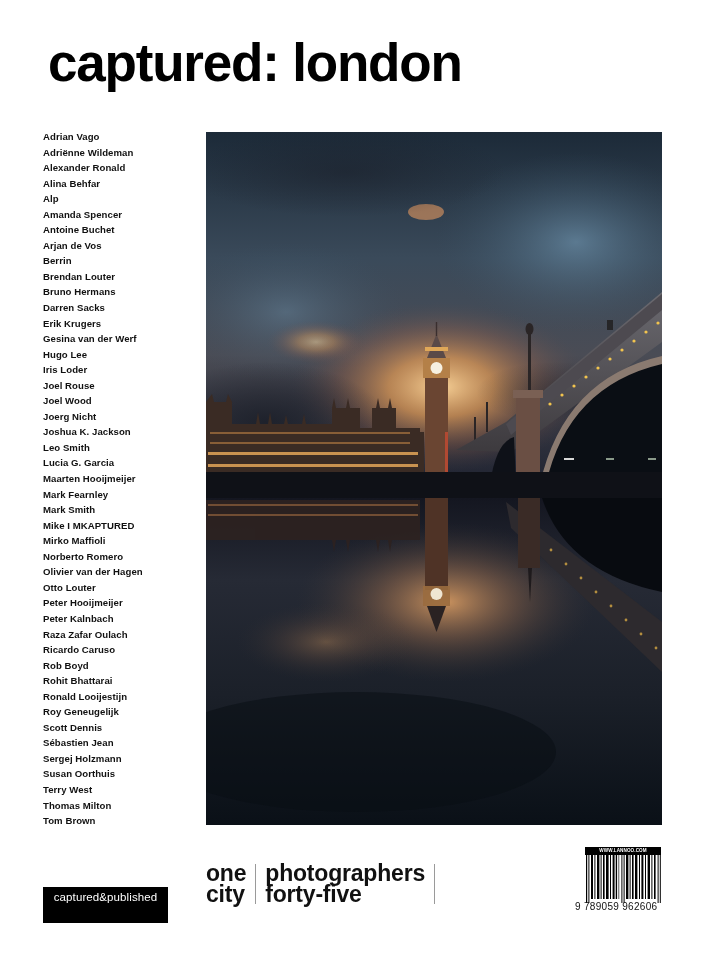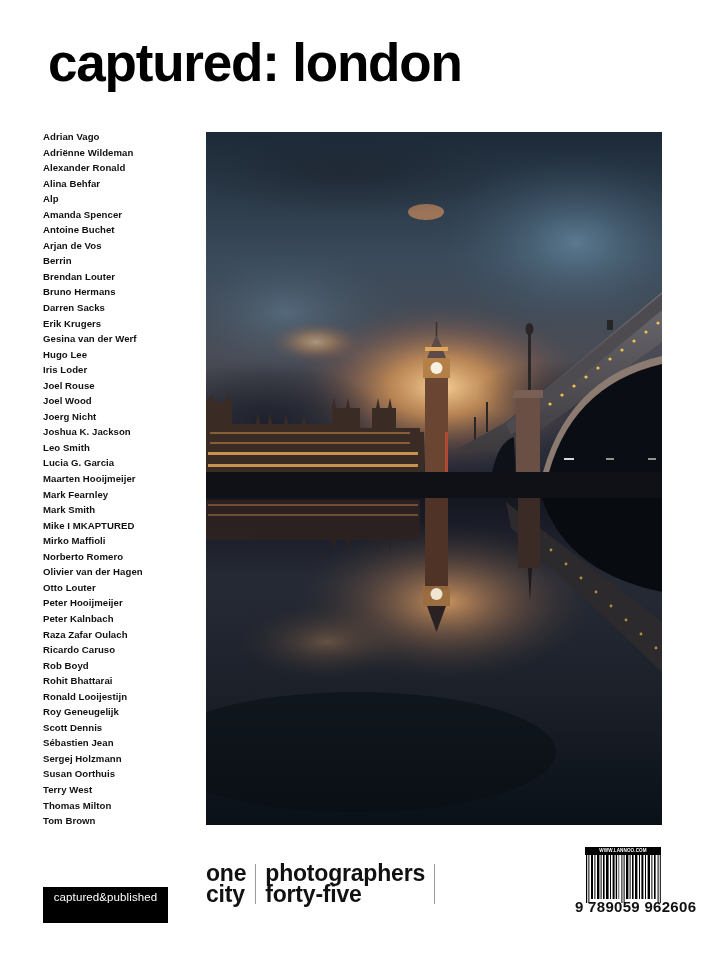--- a/index.html
+++ b/index.html
@@ -29,21 +29,21 @@
   .stat { font-family: "Liberation Sans", sans-serif; font-weight: 700; font-size: 23px;
           line-height: 21px; color: #111; letter-spacing: -0.2px; }
   .divider { width: 1px; height: 40px; background: #9a9a9a; margin: 0 9px; }
 
   .barcode { position: absolute; left: 585px; top: 847px; width: 76px; height: 66px; }
   .barcode-head { position: absolute; left: 0; top: 0; width: 76px; height: 8px; background: #000;
                   color: #fff; font-size: 4.6px; font-family: "Liberation Sans", sans-serif;
                   font-weight: 700; line-height: 8px; text-align: center; letter-spacing: 0.1px; }
   .bars { position: absolute; left: 0; top: 8px; width: 76px; height: 48px; }
   .isbn { position: absolute; left: -10px; top: 55px; width: 90px; font-family: "Liberation Sans", sans-serif;
-          font-size: 15px; line-height: 10px; color: #111; white-space: nowrap; letter-spacing: 0.3px; font-weight: bold; }
+          font-size: 10px; line-height: 10px; color: #111; white-space: nowrap; letter-spacing: 0.3px; }
 </style>
 </head>
 <body>
 
 <h1 class="title">captured: london</h1>
 
 <ul class="names">
   <li>Adrian Vago</li>
   <li>Adriënne Wildeman</li>
   <li>Alexander Ronald</li>

